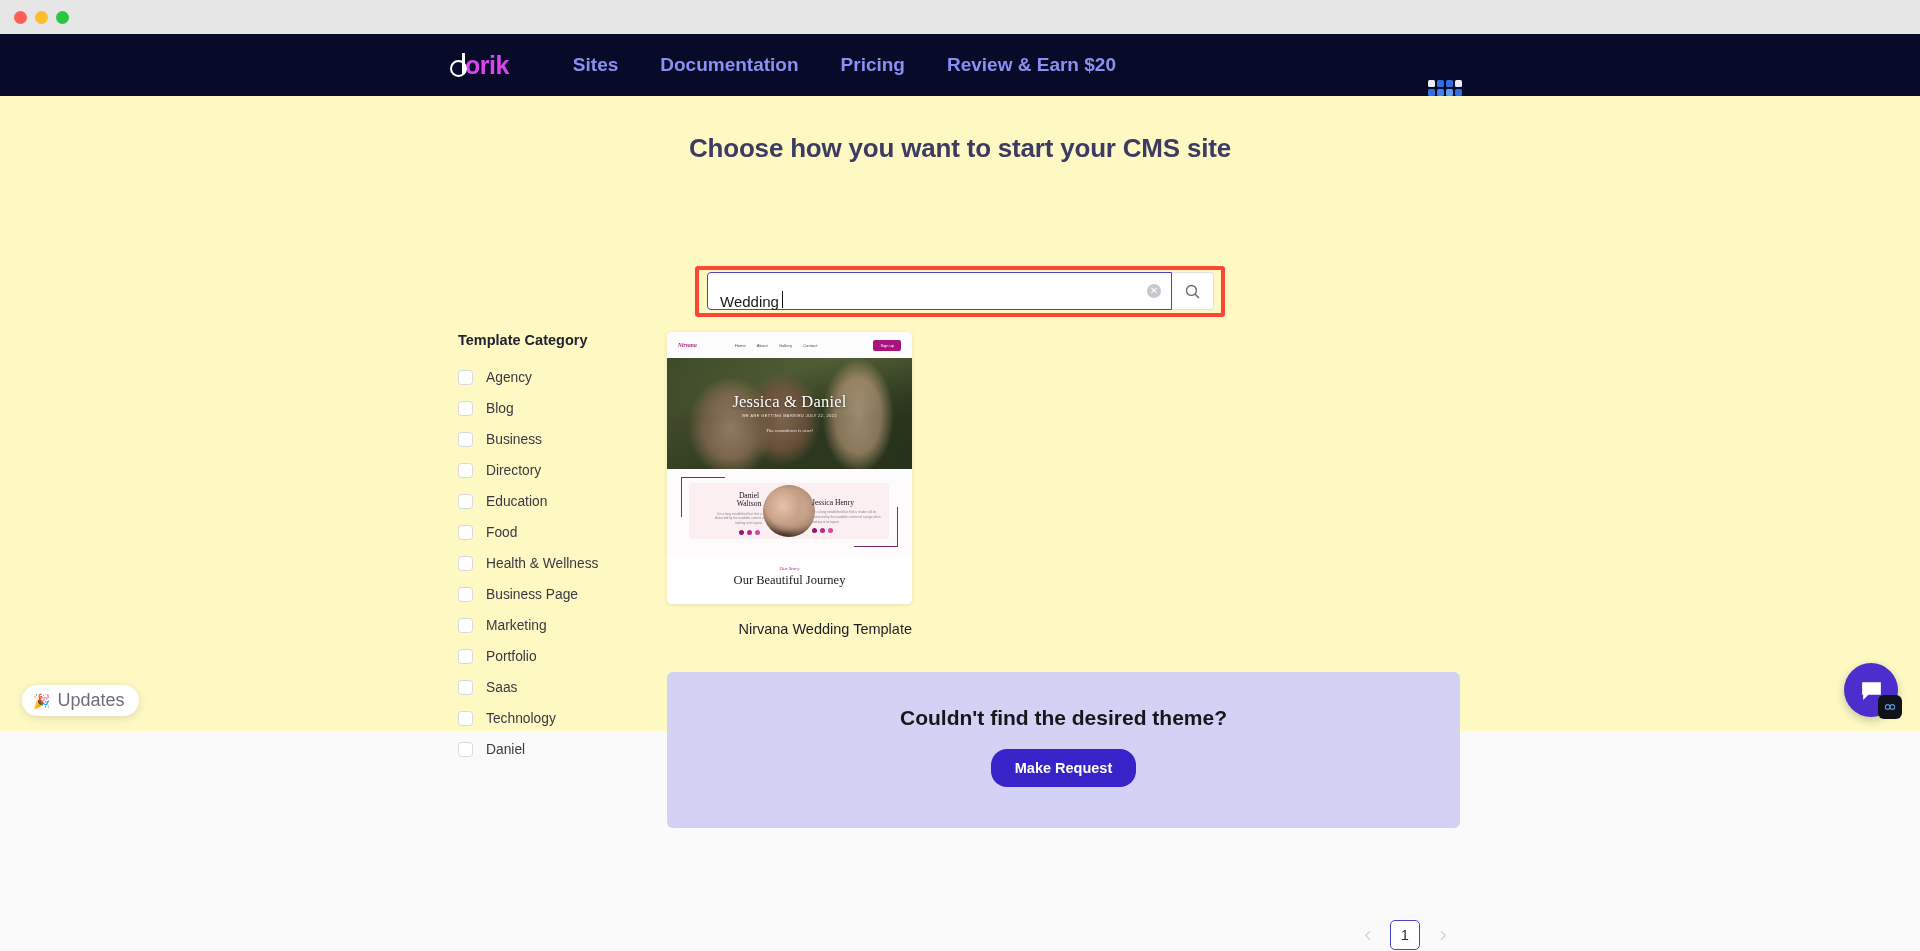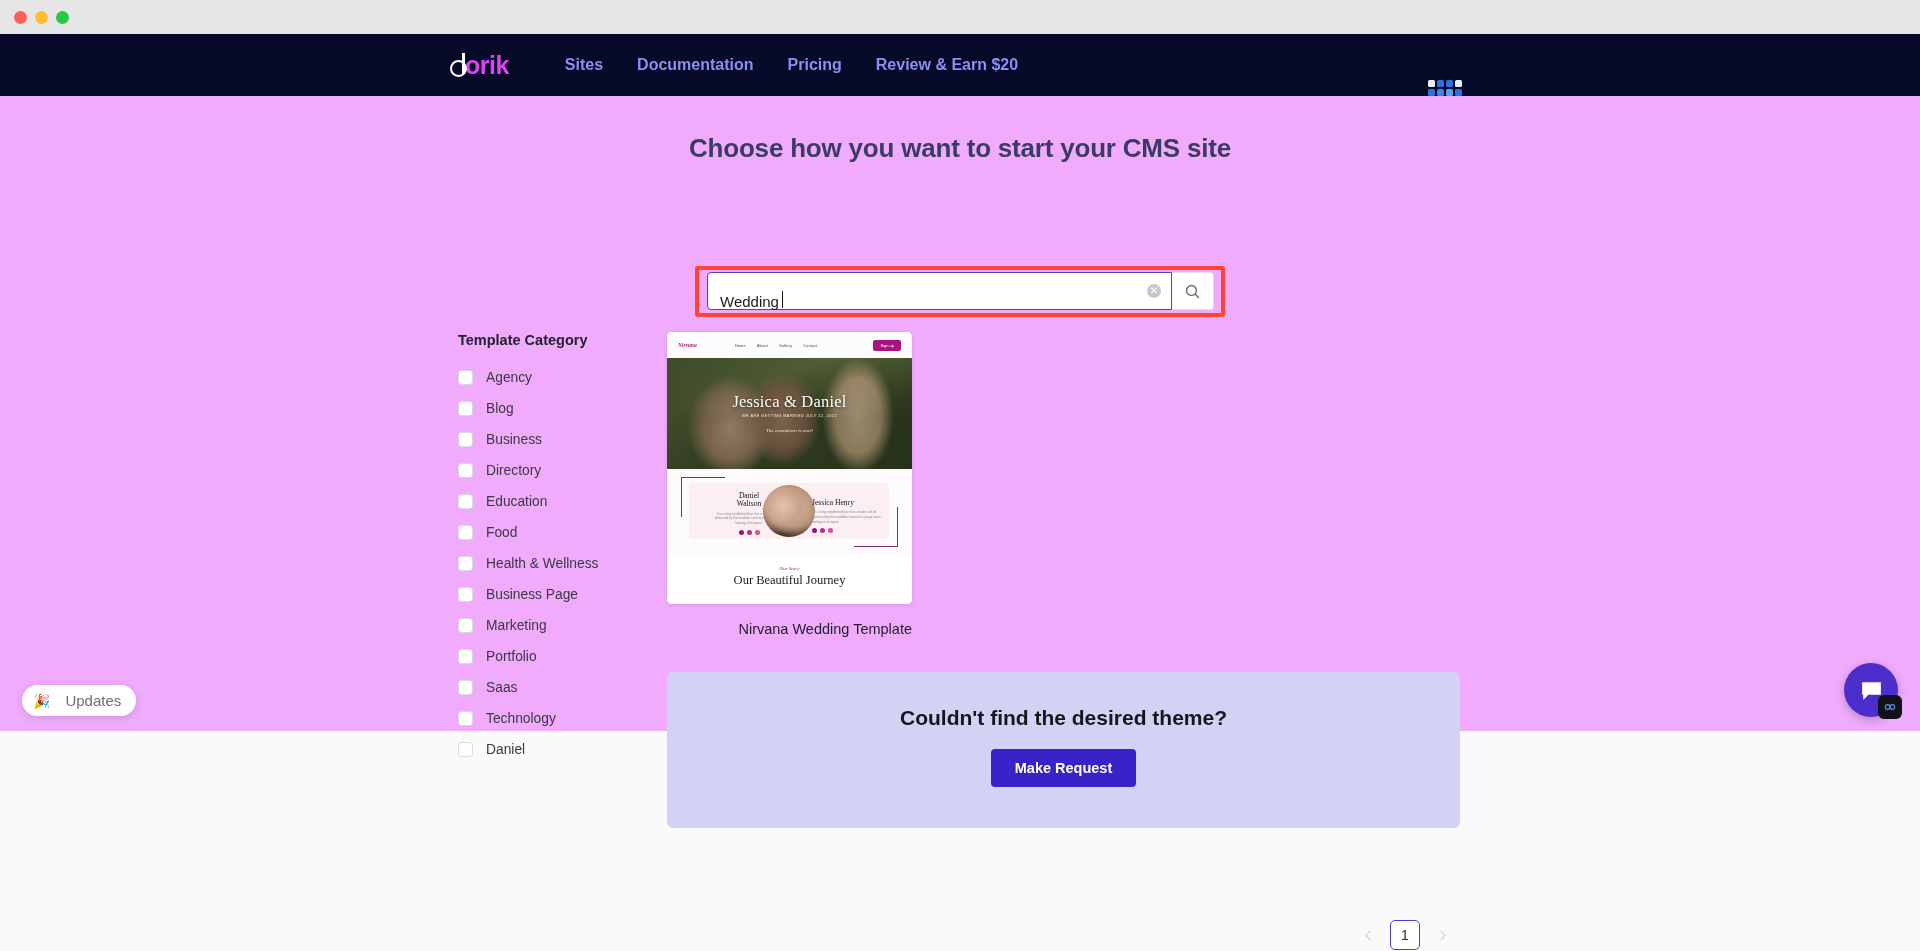--- a/index.html
+++ b/index.html
@@ -62,41 +62,42 @@
   }
   .logo .d-glyph::after {
     content: "";
     position: absolute;
     right: 0; top: -1px;
     width: 2.6px; height: 21px;
     background: #fff;
   }
   .nav-link {
     color: #8b8ff0;
-    font-size: 16px;
+    font-size: 19px;
     font-weight: 700;
     text-decoration: none;
     cursor: pointer;
     white-space: nowrap;
+    margin-left: 8px;
   }
   .avatar-grid {
     position: absolute;
     left: 1428px;
     top: 46px;
     width: 34px; height: 34px;
     display: grid;
     grid-template-columns: repeat(4, 1fr);
     grid-template-rows: repeat(4, 1fr);
     gap: 1.5px;
     cursor: pointer;
   }
   .avatar-grid i { border-radius: 1.5px; display:block; }
 
   
-  .page { position: relative; height: 635px; background: #f0abfc; }
+  .page { position: relative; height: 635px; background: #fef9c3; }
 
   .page-title {
     text-align: center;
     padding-top: 37px;
     font-size: 26px;
     font-weight: 700;
     color: #3b3b63;
     letter-spacing: -0.2px;
   }
 
@@ -399,21 +400,21 @@
     margin-top: 9px;
   }
   .cta-btn {
     display: inline-block;
     margin-top: 19px;
     background: #3723c8;
     color: #fff;
     font-size: 14.5px;
     font-weight: 700;
     padding: 11px 24px;
-    border-radius: 4px;
+    border-radius: 16px;
     border: none;
     cursor: pointer;
     font-family: "Liberation Sans", sans-serif;
   }
 
   
   .pagination {
     position: absolute;
     left: 1355px;
     top: 824px;
@@ -446,21 +447,21 @@
     height: 31px;
     background: #fff;
     border-radius: 16px;
     box-shadow: 0 2px 8px rgba(0,0,0,0.13);
     display: flex;
     align-items: center;
     gap: 7px;
     padding: 0 15px 0 11px;
     cursor: pointer;
   }
-  .updates-label { font-size: 15px; color: #6e6e7a; margin-left: 8px; }
+  .updates-label { font-size: 18px; color: #6e6e7a; }
   .popper { font-size: 14px; line-height: 1; }
 
   .chat-widget {
     position: absolute;
     right: 22px;
     bottom: 14px;
     width: 54px; height: 54px;
     border-radius: 50%;
     background: #4b2ecb;
     display: flex;

